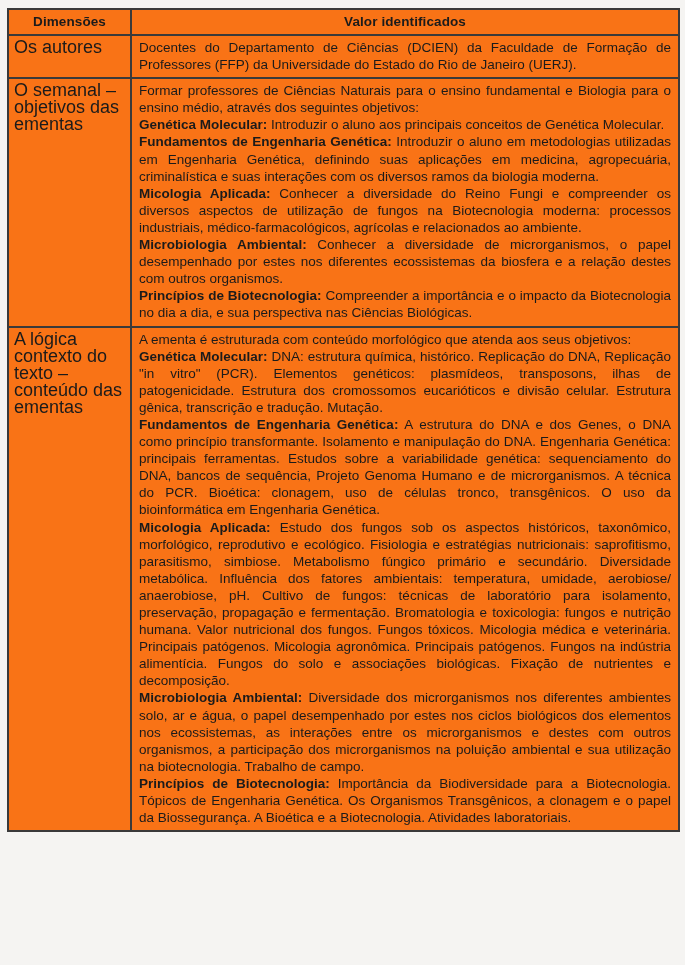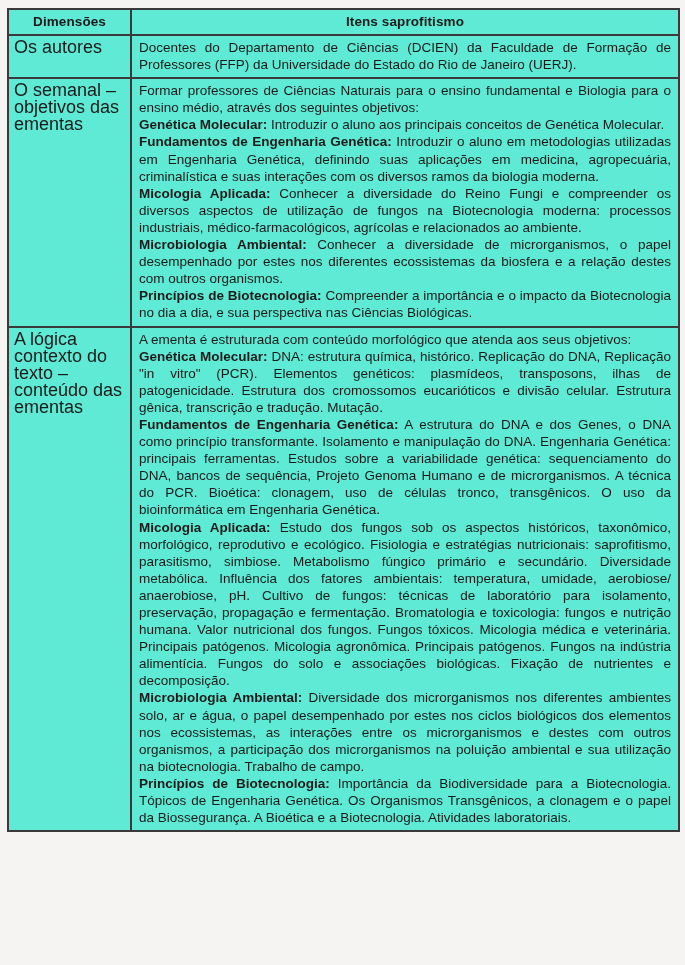--- a/index.html
+++ b/index.html
@@ -14,21 +14,21 @@
     height: 965px;
     box-sizing: border-box;
     padding: 8px 7px;
     background: #f5f4f2;
     overflow: hidden;
   }
   table.doc-table {
     border-collapse: collapse;
     table-layout: fixed;
     width: 671px;
-    background: #5eead4;
+    background: #f97316;
   }
   table.doc-table th,
   table.doc-table td {
     border: 2px solid #3a3a3a;
     vertical-align: top;
     box-sizing: border-box;
   }
   col.col-dim { width: 123px; }
   col.col-items { width: 548px; }
   th.header-cell {
@@ -59,21 +59,21 @@
 
 <div class="page">
   <table class="doc-table">
     <colgroup>
       <col class="col-dim">
       <col class="col-items">
     </colgroup>
     <thead>
       <tr>
         <th class="header-cell">Dimensões</th>
-        <th class="header-cell">Itens saprofitismo</th>
+        <th class="header-cell">Valor identificados</th>
       </tr>
     </thead>
     <tbody>
   <tr>
     <td class="dim-cell">Os autores</td>
     <td class="items-cell">
             <div class="item">Docentes do Departamento de Ciências (DCIEN) da Faculdade de Formação de Professores (FFP) da Universidade do Estado do Rio de Janeiro (UERJ).</div>
           </td>
   </tr>
 

